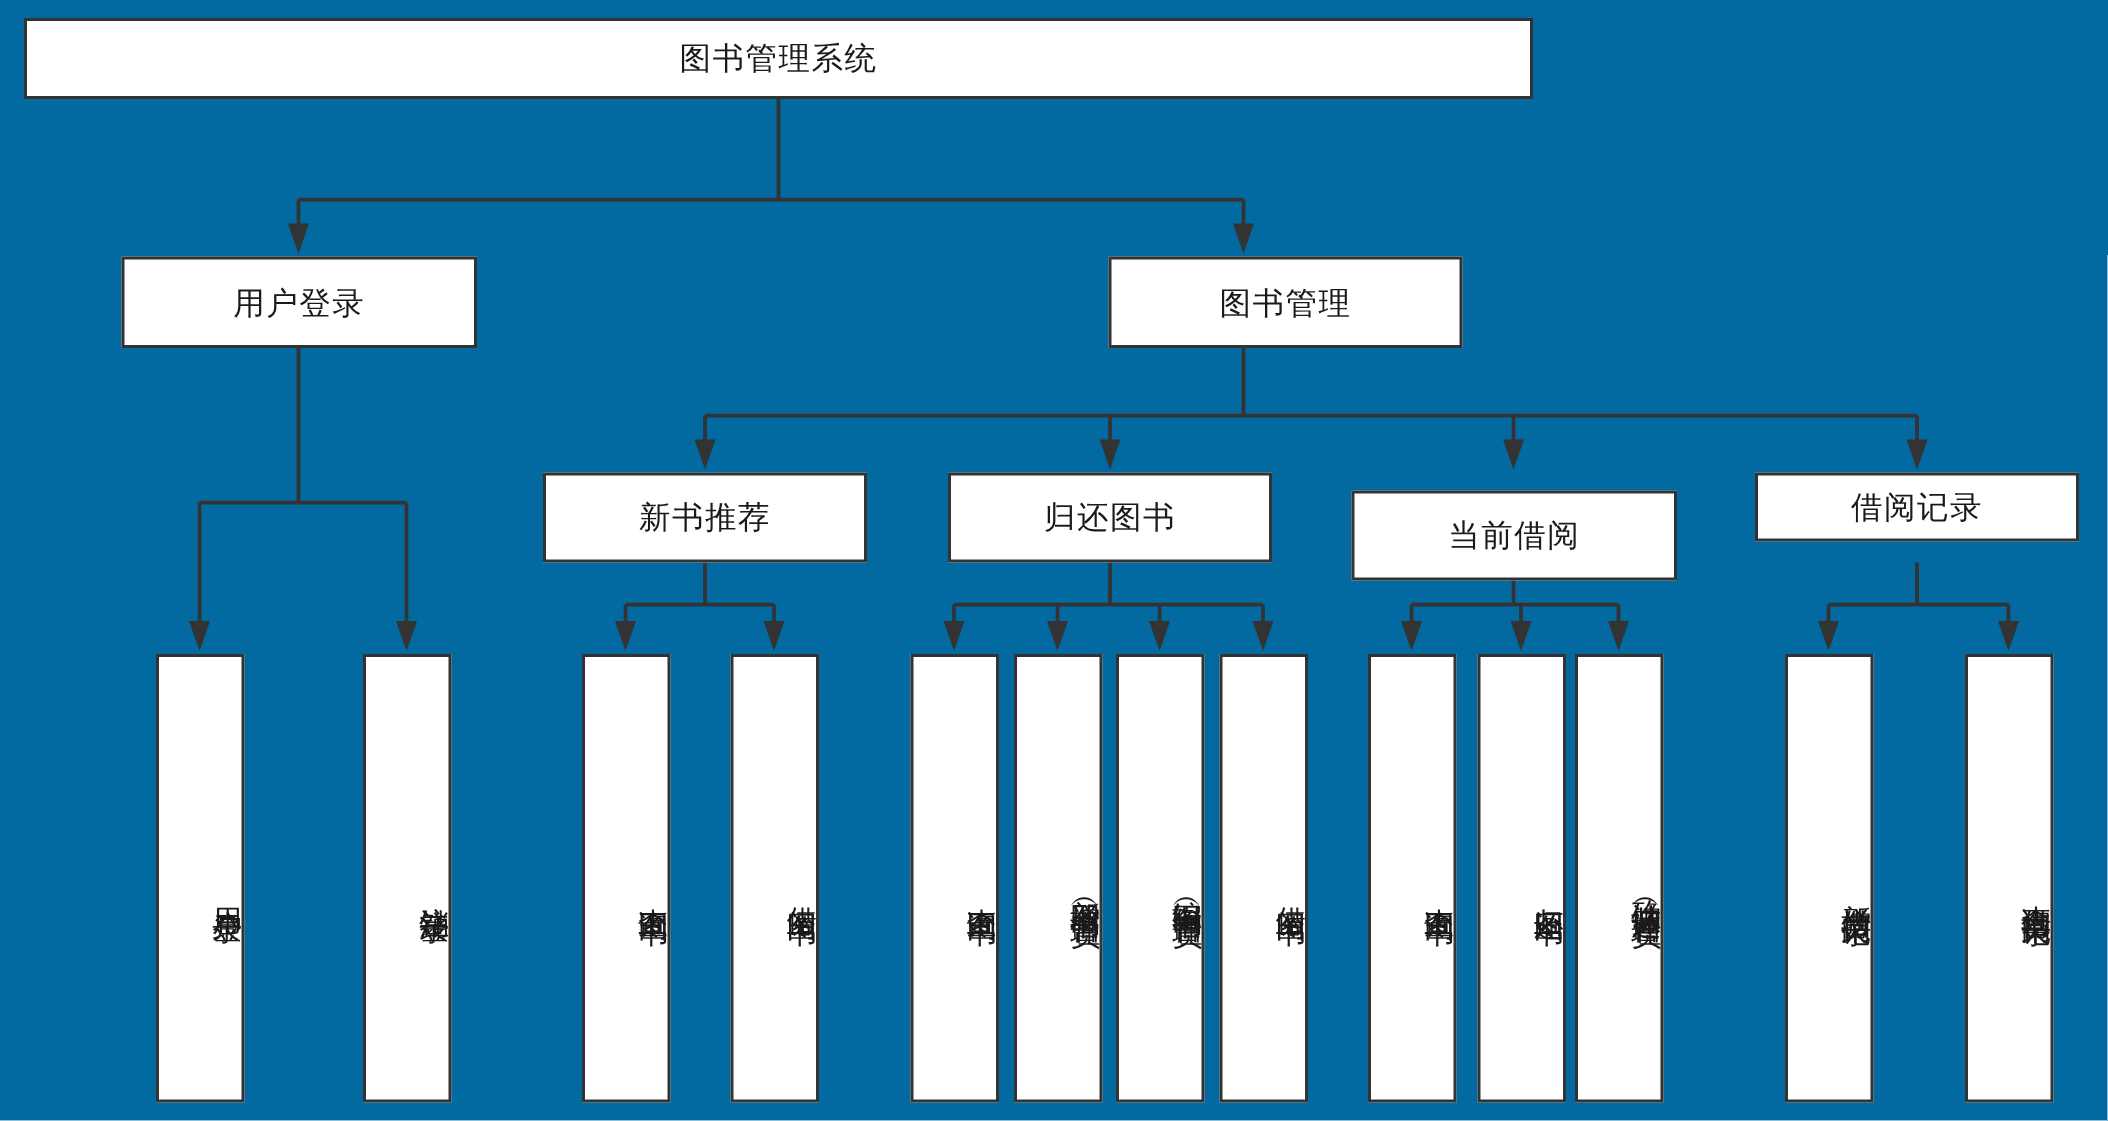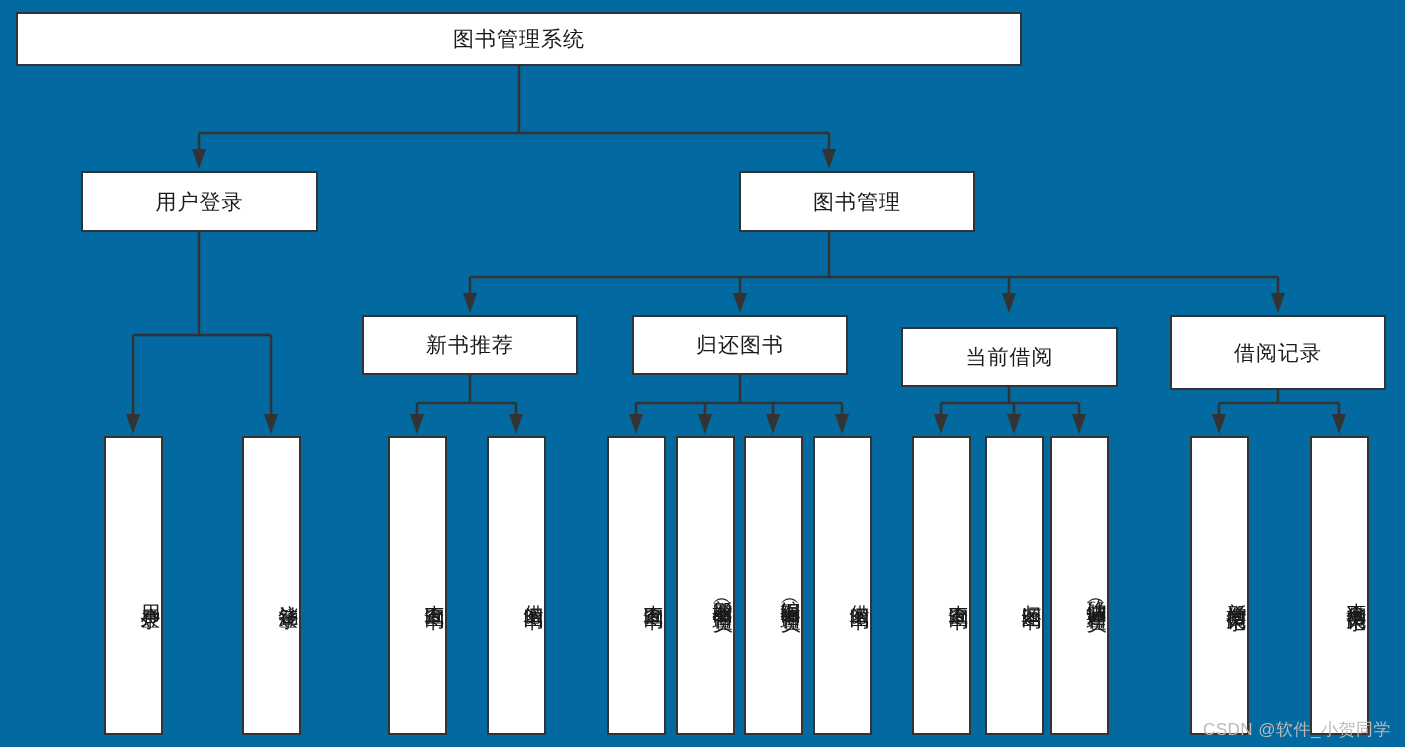--- a/index.html
+++ b/index.html
@@ -133,21 +133,21 @@
       </div>
       <div class="node horiz" style="left: 362px; top: 315px; width: 216px; height: 60px;">
         <span>新书推荐</span>
       </div>
       <div class="node horiz" style="left: 632px; top: 315px; width: 216px; height: 60px;">
         <span>归还图书</span>
       </div>
       <div class="node horiz" style="left: 901px; top: 327px; width: 217px; height: 60px;">
         <span>当前借阅</span>
       </div>
-      <div class="node horiz" style="left: 1170px; top: 315px; width: 216px; height: 75px;">
+      <div class="node horiz" style="left: 1170px; top: 315px; width: 216px; height: 46px;">
         <span>借阅记录</span>
       </div>
       <div class="node vert" style="left: 104px; top: 436px; width: 59px; height: 299px;">
         <span>用户登录</span>
       </div>
       <div class="node vert" style="left: 242px; top: 436px; width: 59px; height: 299px;">
         <span>注销登录</span>
       </div>
       <div class="node vert" style="left: 388px; top: 436px; width: 59px; height: 299px;">
         <span>查询图书</span>
@@ -176,14 +176,13 @@
       <div class="node vert" style="left: 1050px; top: 436px; width: 59px; height: 299px;">
         <span>确认归还（管理员）</span>
       </div>
       <div class="node vert" style="left: 1190px; top: 436px; width: 59px; height: 299px;">
         <span>新增借阅记录</span>
       </div>
       <div class="node vert" style="left: 1310px; top: 436px; width: 59px; height: 299px;">
         <span>查询借阅记录</span>
       </div>
     </div>
-  <div id="watermark">CSDN @软件_小贺同学</div>
 </div>
 
 </body></html>

